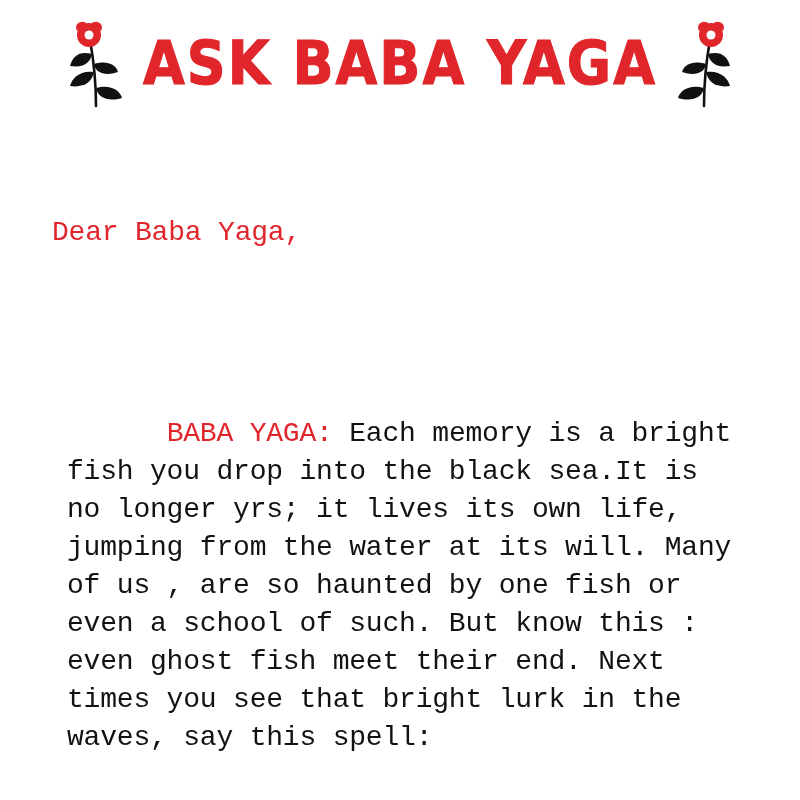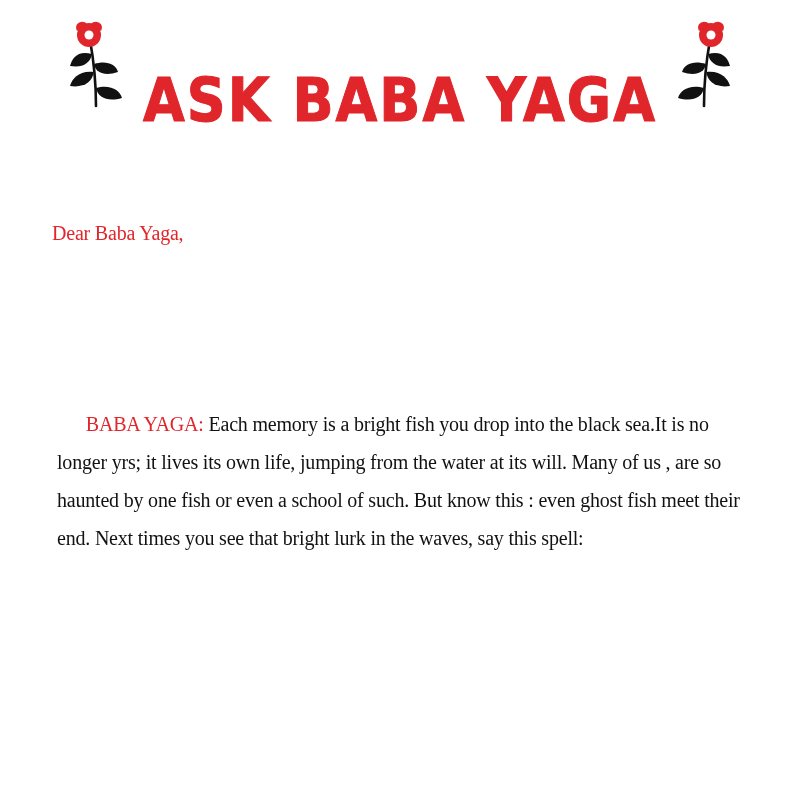--- a/index.html
+++ b/index.html
@@ -19,21 +19,21 @@
     height: 800px;
     box-sizing: border-box;
     padding: 0;
   }
 
   
   .header {
     position: relative;
     height: 128px;
     display: flex;
-    align-items: flex-end;
+    align-items: center;
     justify-content: center;
   }
   .title {
     font-family: "DejaVu Sans", sans-serif;
     font-weight: bold;
     font-size: 54px;
     letter-spacing: 2px;
     color: #e0262b;
     text-align: center;
     line-height: 1;
@@ -47,22 +47,22 @@
     height: 96px;
   }
   .flower.left  { left: 56px; }
   .flower.right { right: 56px; }
 
   
   .content {
     padding: 10px 52px 0 52px;
   }
   .letter, .answer, .spell {
-    font-family: Liberation Serif, serif;
-    font-size: 20px;
+    font-family: Liberation Mono, monospace;
+    font-size: 28px;
     line-height: 38px;
     color: #121212;
     letter-spacing: -0.2px;
     white-space: pre-wrap;
   }
   .salutation {
     color: #e0262b;
     display: block;
   }
   .speaker {
@@ -117,21 +117,21 @@
   </div>
 
   <div class="content">
 
     <p class="letter" style="margin:0;">
       <span class="salutation">Dear Baba Yaga,</span>
     </p>
 
     <div class="block-gap"></div>
 
-    <p class="answer" style="margin:5px;">
+    <p class="answer" style="margin:15px;">
       <span class="speaker">BABA YAGA:</span><span> Each memory is a bright fish you drop into the black sea.It is no longer yrs; it lives its own life, jumping from the water at its will. Many of us , are so haunted by one fish or even a school of such. But know this : even ghost fish meet their end. Next times you see that bright lurk in the waves, say this spell:</span>
     </p>
 
     <div class="block-gap"></div>
 
     <div class="spell">
       
       
       
       

